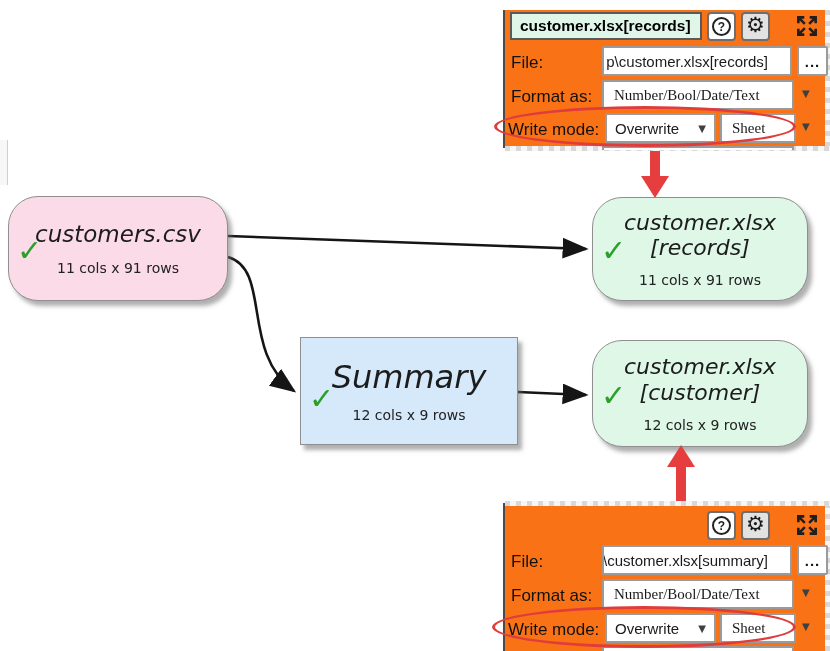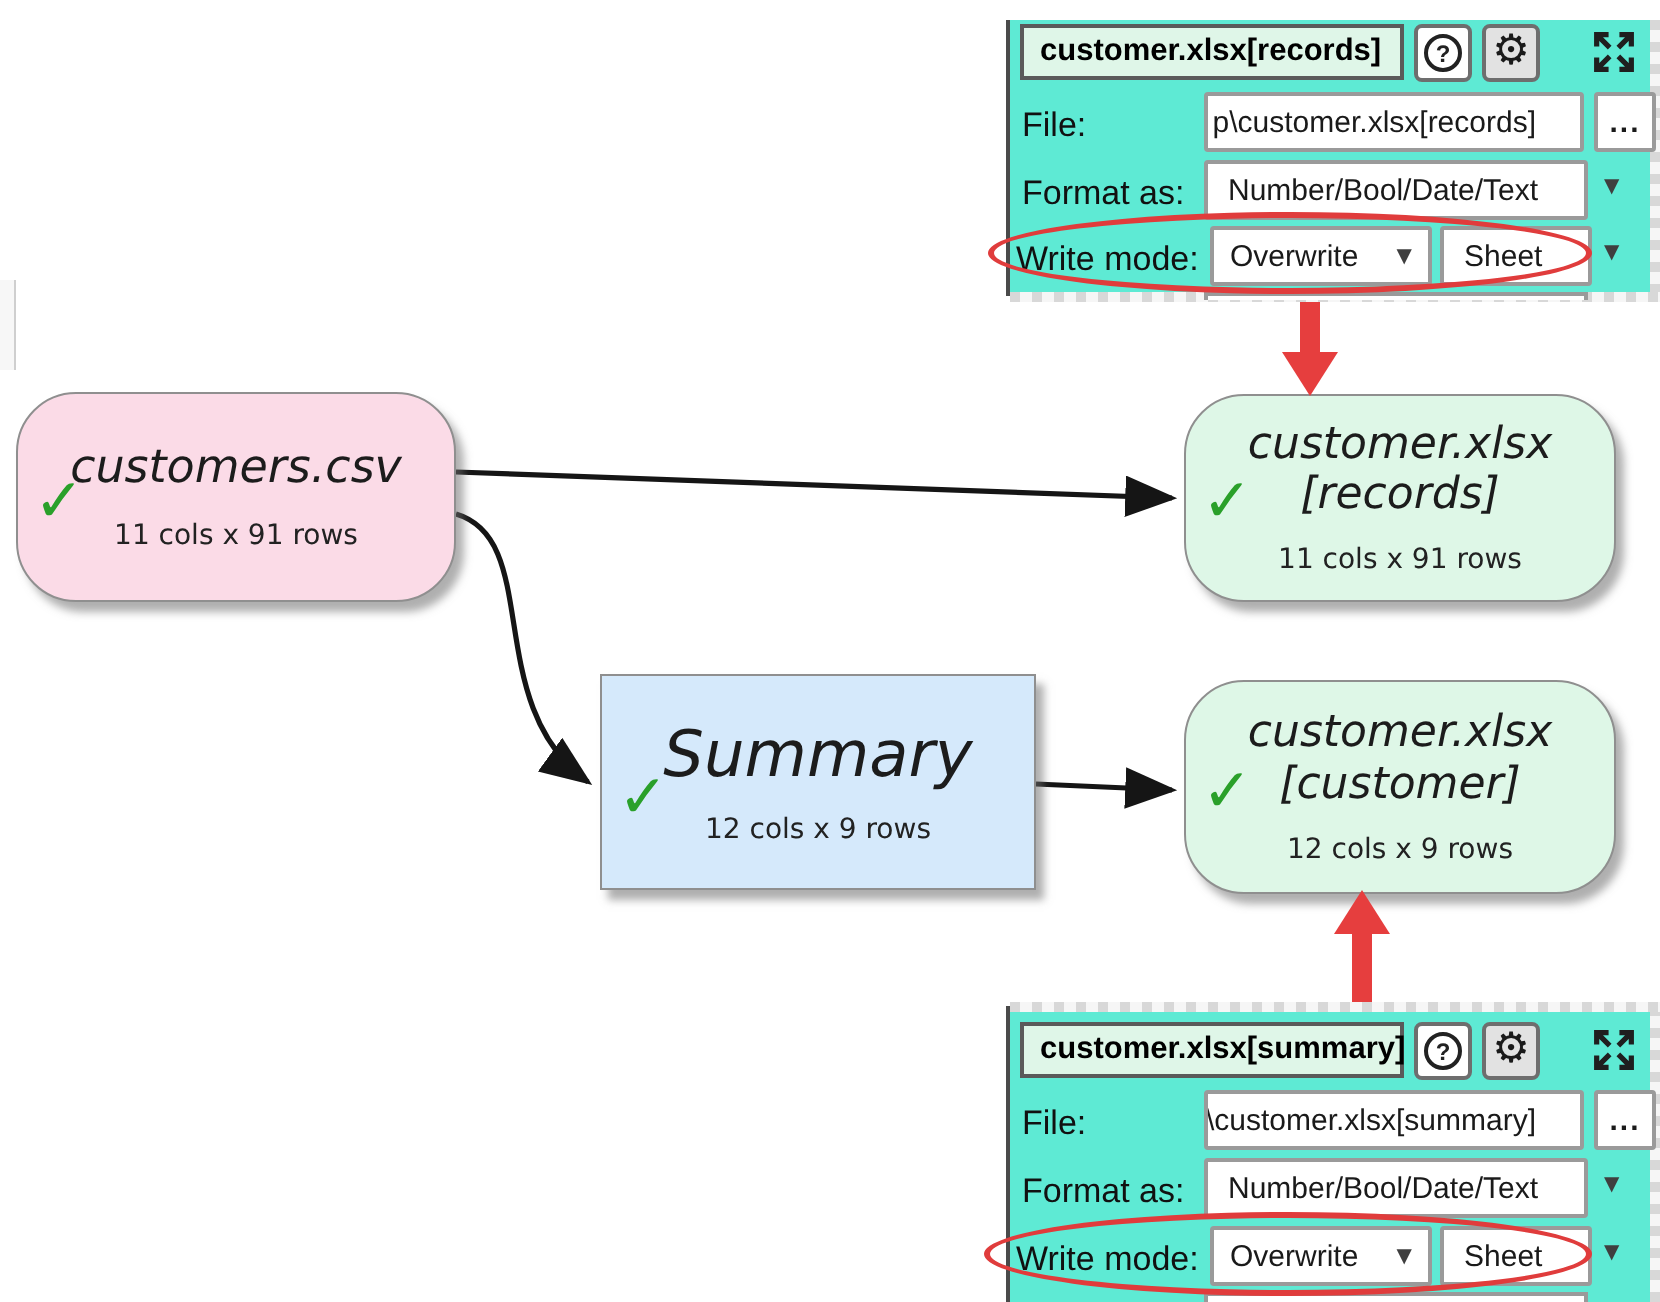--- a/index.html
+++ b/index.html
@@ -26,21 +26,21 @@
   
   .red-arrow{position:absolute;z-index:3;width:28px;}
   .red-arrow .shaft{width:10px;margin:0 auto;background:#e63e3e;}
   .red-arrow .head-down{width:0;height:0;border-left:14px solid transparent;border-right:14px solid transparent;border-top:22px solid #e63e3e;}
   .red-arrow .head-up{width:0;height:0;border-left:14px solid transparent;border-right:14px solid transparent;border-bottom:22px solid #e63e3e;}
   #red-arrow-records{left:641px;top:149px;}
   #red-arrow-records .shaft{height:27px;}
   #red-arrow-summary{left:667px;top:445px;}
   #red-arrow-summary .shaft{height:36px;}
   
-  .panel{position:absolute;z-index:4;width:327px;background:#5eead4;box-sizing:border-box;
+  .panel{position:absolute;z-index:4;width:327px;background:#f97316;box-sizing:border-box;
          border-left:2px solid #4a4a4a;}
   #panel-records{left:503px;top:10px;height:138px;}
   #panel-summary{left:503px;top:503px;height:148px;}
   .torn-h{position:absolute;left:0;width:100%;height:5px;
           background:repeating-linear-gradient(90deg,#d8d8d8 0 5px,#f6f6f6 5px 11px);}
   .torn-v{position:absolute;top:0;right:0;width:5px;height:100%;
           background:repeating-linear-gradient(180deg,#d8d8d8 0 5px,#f6f6f6 5px 11px);}
   .title-box{position:absolute;left:5px;height:28px;box-sizing:border-box;width:192px;
              background:#dff6e8;border:2px solid #5a5a5a;display:flex;align-items:center;
              padding-left:8px;font-weight:bold;font-size:15.5px;color:#000;}
@@ -49,21 +49,21 @@
   .icon-btn.pressed{background:#e2e2e2;}
   .help-ring{width:19px;height:19px;border:2px solid #222;border-radius:50%;box-sizing:border-box;
              display:flex;align-items:center;justify-content:center;font-size:12px;font-weight:bold;color:#222;}
   .gear-glyph{font-family:"DejaVu Sans",sans-serif;font-size:21px;color:#1a1a1a;line-height:1;position:relative;top:-1px;}
   .expand-btn{position:absolute;width:28px;height:28px;display:flex;align-items:center;justify-content:center;}
   .row-label{position:absolute;left:6px;font-size:17px;color:#111;}
   .field-box{position:absolute;box-sizing:border-box;background:#fff;border:2px solid #9a9a9a;border-radius:2px;
              font-size:15px;display:flex;align-items:center;overflow:hidden;white-space:nowrap;}
   .file-input{justify-content:flex-end;padding-right:22px;}
   .browse-btn{justify-content:center;font-weight:bold;letter-spacing:1px;}
-  .dd-text{padding-left:10px;}
+  .dd-text{padding-left:10px;font-family:Liberation Serif, serif;}
   .dd-arrow{font-size:10px;color:#3f3f3f;font-family:"DejaVu Sans",sans-serif;}
   .dd-arrow.ext{position:absolute;}
   .combo{justify-content:space-between;padding:0 8px 0 8px;}
   .red-ellipse{position:absolute;z-index:5;border:3px solid #e03c3c;border-radius:50%;
                box-sizing:border-box;pointer-events:none;background:transparent;}
   #ellipse-records{left:494px;top:106px;width:302px;height:41px;}
   #ellipse-summary{left:492px;top:606px;width:304px;height:42px;}
   .partial-row{position:absolute;background:#fff;border:2px solid #9a9a9a;border-bottom:none;box-sizing:border-box;}
   
   #left-sliver{position:absolute;left:0;top:140px;width:7px;height:45px;background:#f7f7f7;
@@ -166,21 +166,20 @@
   </div>
   <span class="dd-arrow ext" style="left:297px;top:111px;">▼</span>
 
   <div class="partial-row" style="left:97px;top:136px;width:192px;height:4px;"></div>
 </div>
 
 <div class="panel" id="panel-summary">
   <div class="torn-v"></div>
   <div class="torn-h" style="top:-2px;"></div>
 
-  <div class="title-box" style="top:8px;">customer.xlsx[summary]</div>
   <div class="icon-btn" style="left:202px;top:8px;">
     <span class="help-ring">?</span>
   </div>
   <div class="icon-btn pressed" style="left:236px;top:8px;">
     <span class="gear-glyph">⚙</span>
   </div>
   <div class="expand-btn" style="left:288px;top:8px;">
     <svg viewBox="0 0 24 24" width="26" height="26" stroke="#1f1f1f" stroke-width="2.4" fill="none">
       <path d="M4 9.5V4h5.5 M4 4l6 6"></path>
       <path d="M14.5 4H20v5.5 M20 4l-6 6"></path>

